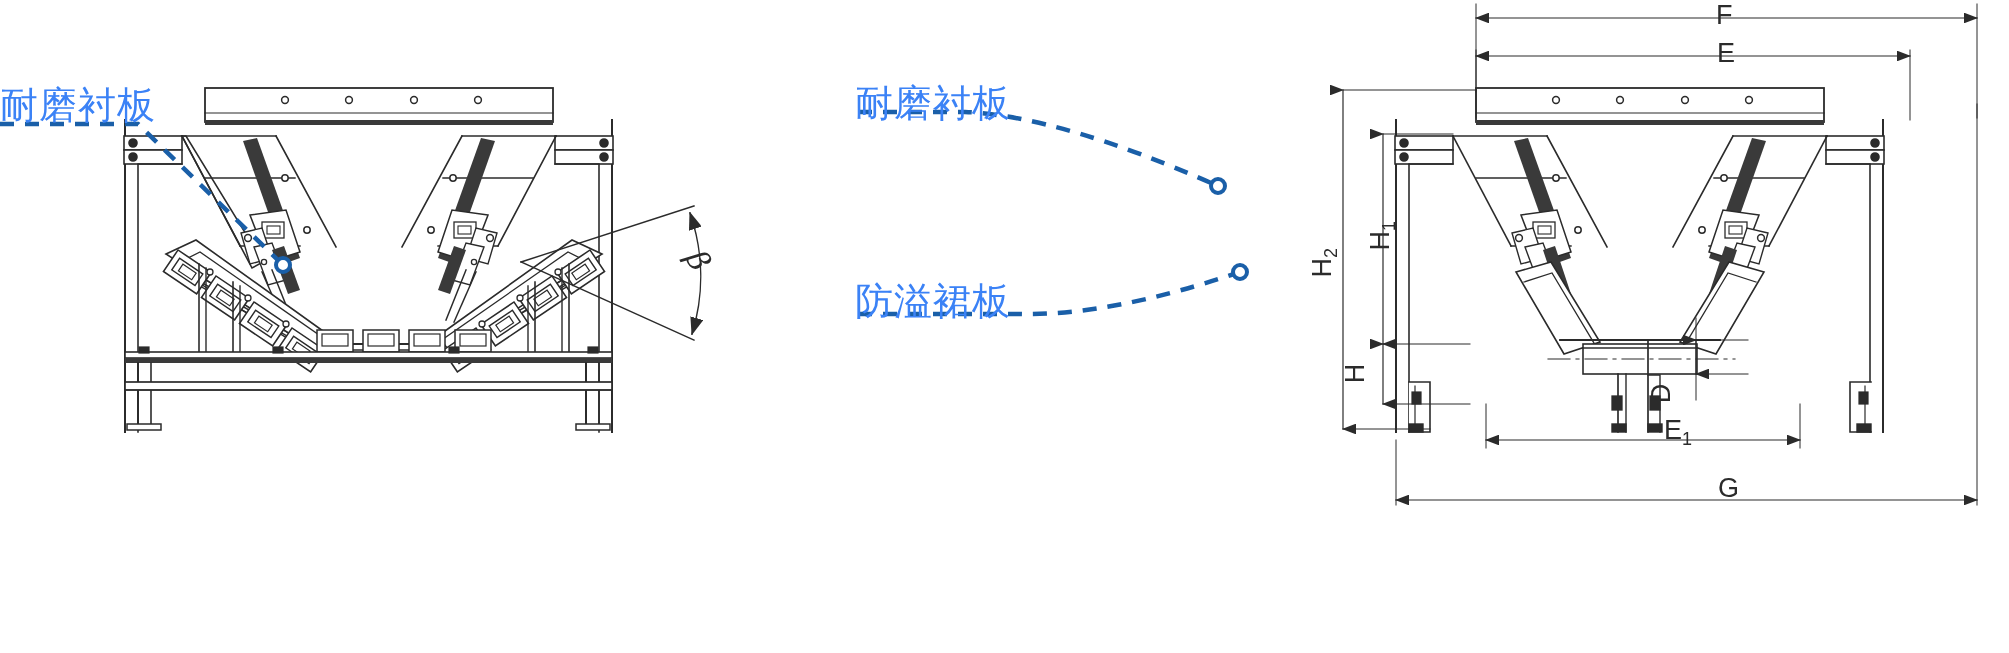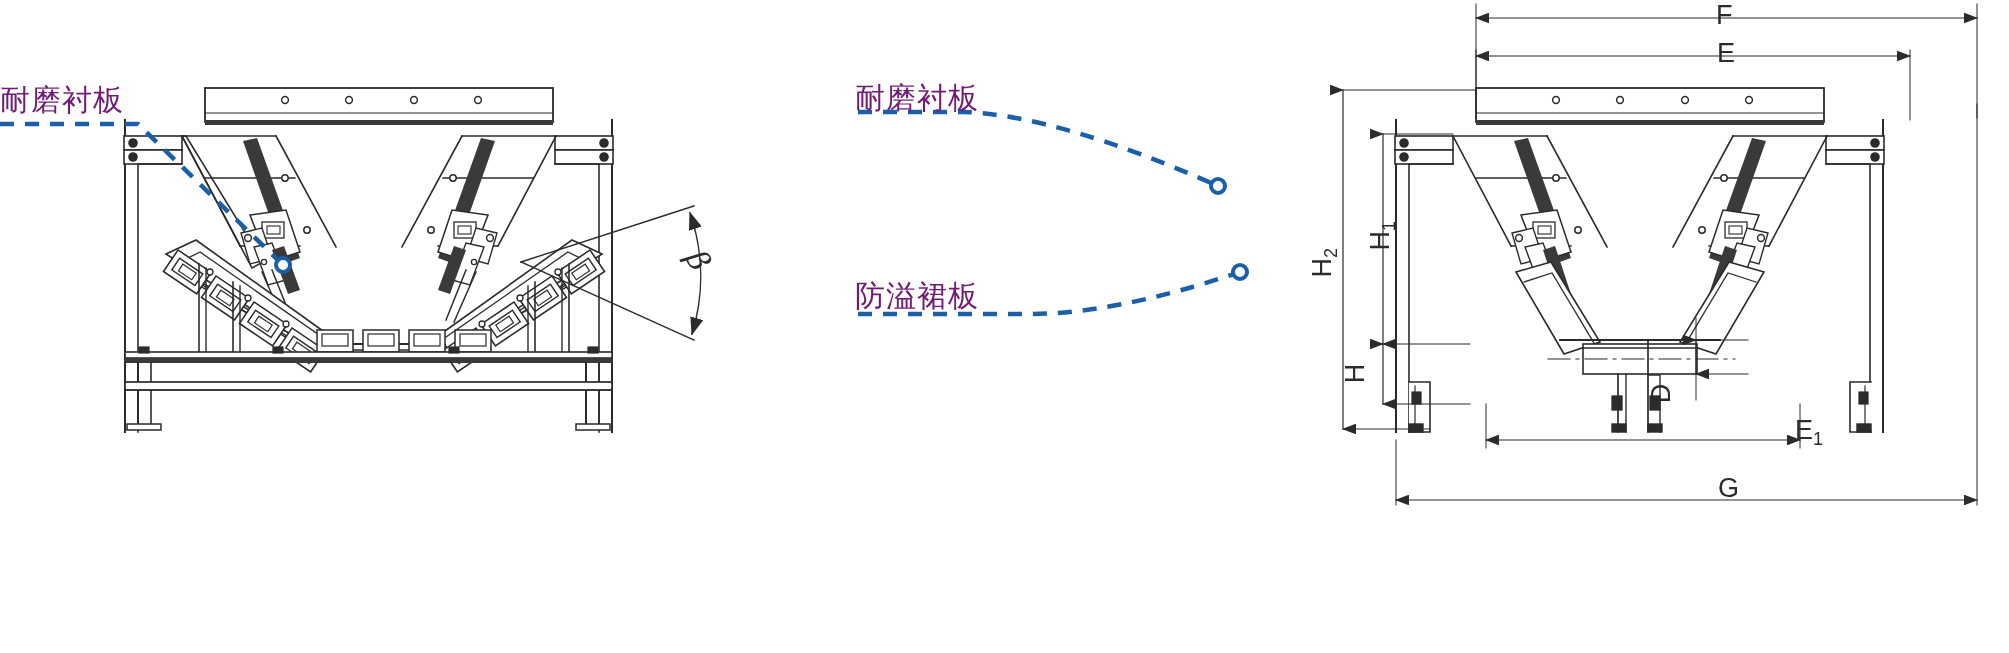--- a/index.html
+++ b/index.html
@@ -7,21 +7,21 @@
   body{
     width:2009px;height:653px;
     font-family:"Liberation Sans","DejaVu Sans",sans-serif;
     overflow:hidden;position:relative;
   }
   #root{position:relative;width:2009px;height:653px;background:#fff;}
   .svg-layer{position:absolute;left:0;top:0;width:2009px;height:653px;}
   .cn-label{
     position:absolute;
     font-family:Liberation Mono, monospace;
-    font-size:30px;color:#701a75;white-space:nowrap;letter-spacing:1px;
+    font-size:38px;color:#3b82f6;white-space:nowrap;letter-spacing:1px;
   }
   .dim-label{
     position:absolute;
     font-family:"Liberation Sans","DejaVu Sans",sans-serif;
     font-size:27px;color:#2b2b2b;white-space:nowrap;font-weight:500;
   }
   .dim-label.rot{transform:rotate(-90deg);transform-origin:50% 50%;}
   .dim-label sub{font-size:18px;}
   .beta{
     position:absolute;
@@ -439,21 +439,21 @@
   </div>
 
   <div class="dim-label rot" style="left:1346px;top:358px;">
     <span>H</span>
   </div>
 
   <div class="dim-label rot" style="left:1652px;top:378px;">
     <span>D</span>
   </div>
 
-  <div class="dim-label" style="left:1795px;top:415px;">
+  <div class="dim-label" style="left:1664px;top:415px;">
     <span>E</span><sub>1</sub>
   </div>
 
   <div class="dim-label" style="left:1718px;top:473px;">
     <span>G</span>
   </div>
 
 </div>
 
 </body></html>

